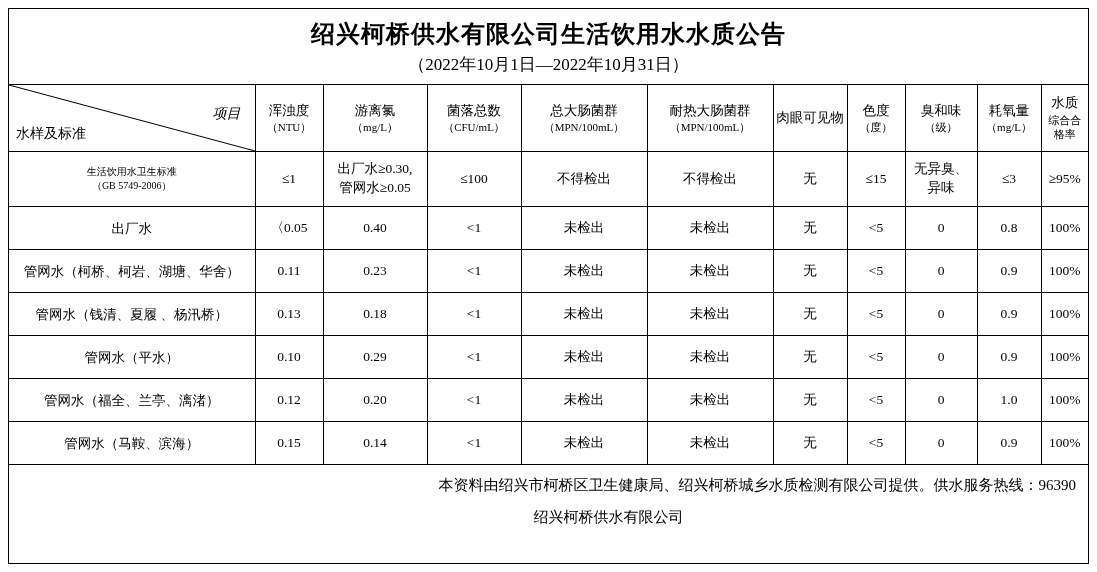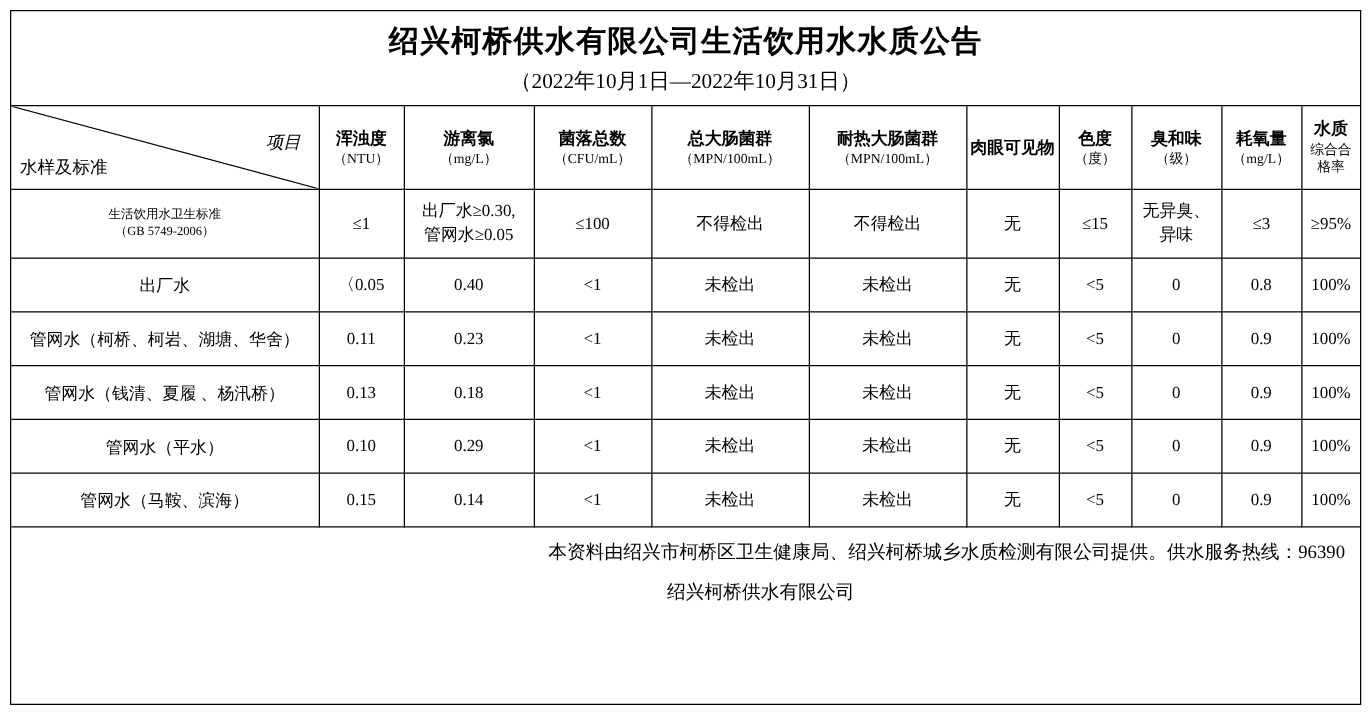--- a/index.html
+++ b/index.html
@@ -87,21 +87,20 @@
     position: absolute;
     right: 14px;
     top: 20px;
     font-size: 14px;
     white-space: nowrap;
     font-style: italic;
   }
   .hdr-name {
     font-size: 13.5px;
     line-height: 1.35;
-    font-weight: bold;
   }
   .hdr-unit {
     font-size: 11px;
     font-family: "Liberation Serif", serif;
     line-height: 1.35;
   }
   .row-label {
     font-size: 10px;
     line-height: 1.45;
   }
@@ -281,20 +280,33 @@
           <td>&lt;1</td>
           <td>未检出</td>
           <td>未检出</td>
           <td>无</td>
           <td>&lt;5</td>
           <td>0</td>
           <td>0.9</td>
           <td>100%</td>
         </tr>
 
+        <tr class="data-row">
+          <td class="row-label">管网水（福全、兰亭、漓渚）</td>
+          <td>0.12</td>
+          <td>0.20</td>
+          <td>&lt;1</td>
+          <td>未检出</td>
+          <td>未检出</td>
+          <td>无</td>
+          <td>&lt;5</td>
+          <td>0</td>
+          <td>1.0</td>
+          <td>100%</td>
+        </tr>
 
         <tr class="data-row">
           <td class="row-label">管网水（马鞍、滨海）</td>
           <td>0.15</td>
           <td>0.14</td>
           <td>&lt;1</td>
           <td>未检出</td>
           <td>未检出</td>
           <td>无</td>
           <td>&lt;5</td>

